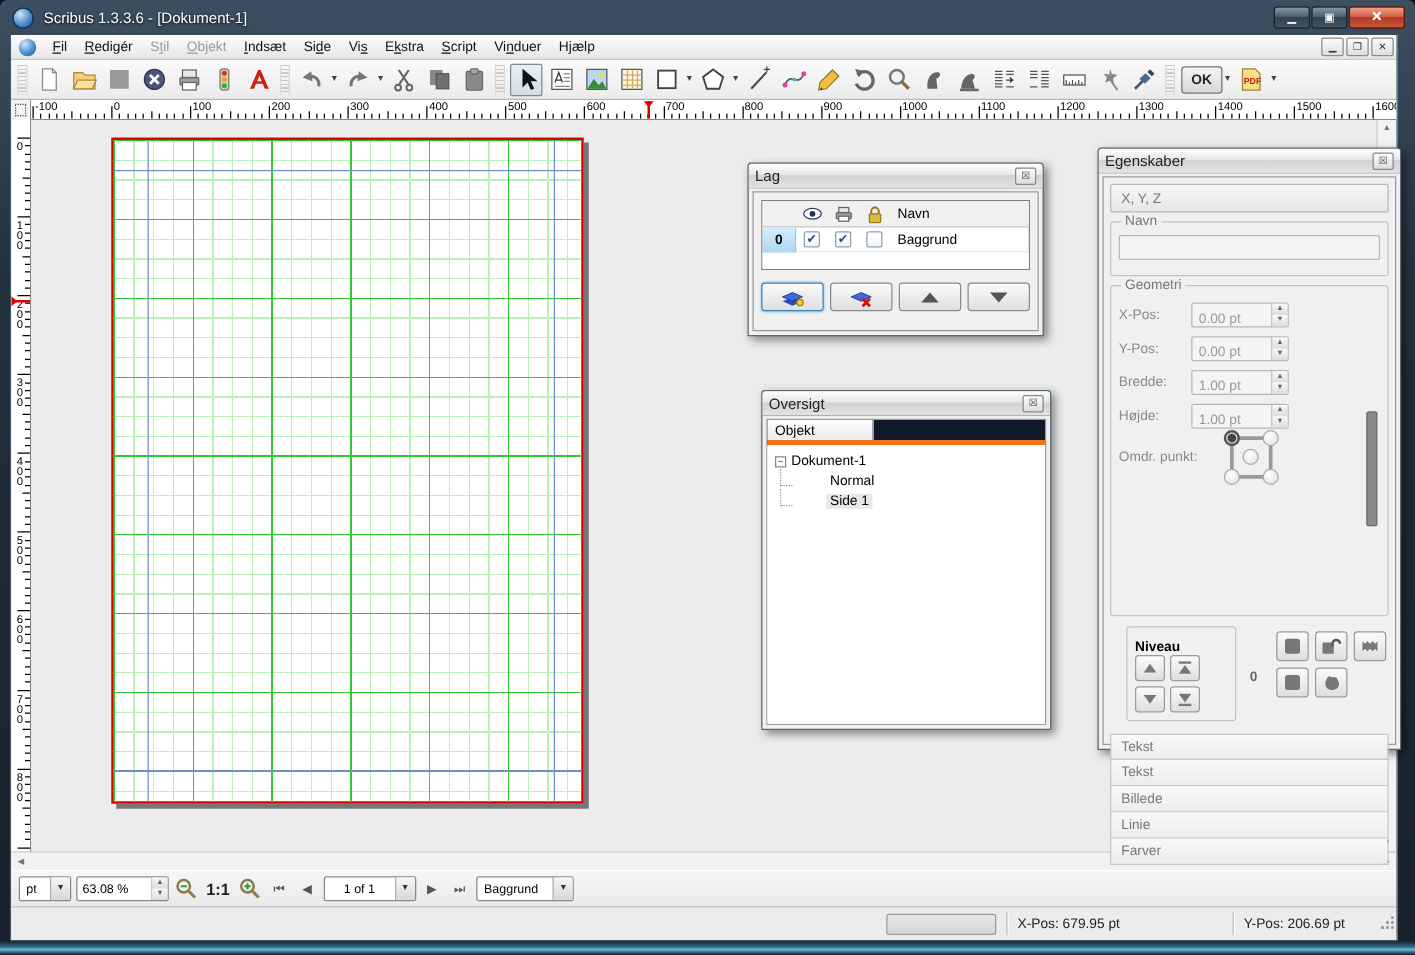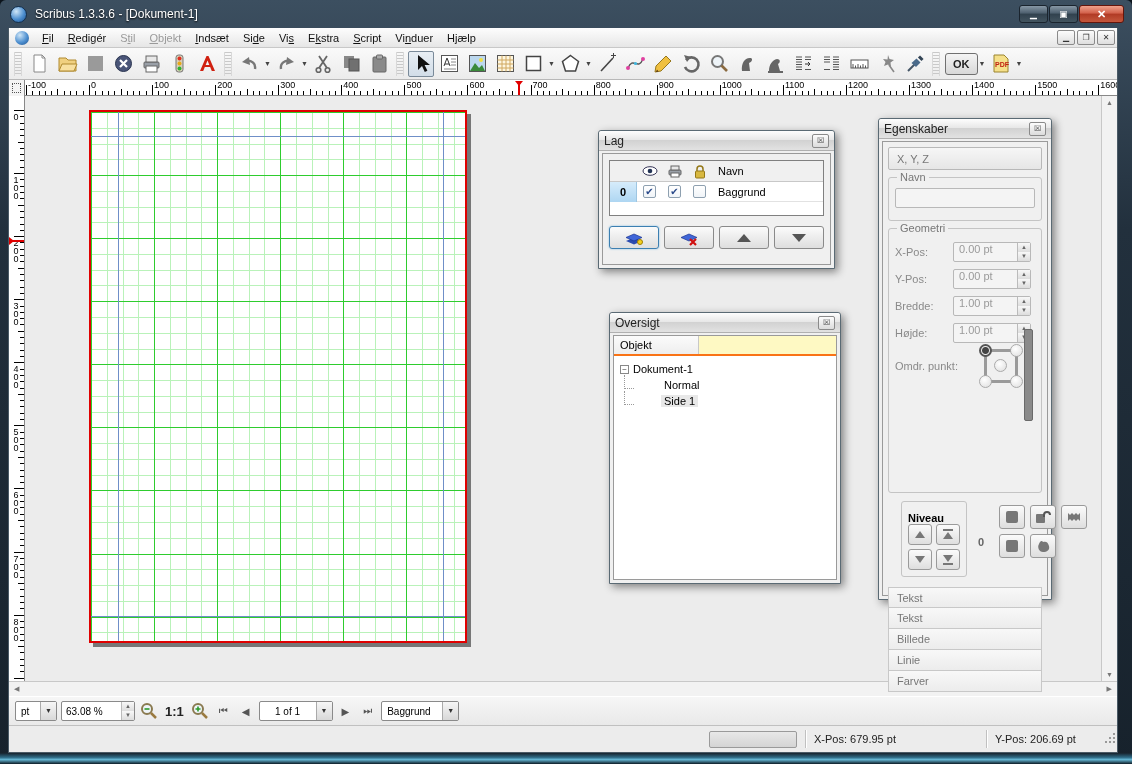--- a/index.html
+++ b/index.html
@@ -139,41 +139,41 @@
   .lag-num { width:27px; height:20px; background:linear-gradient(180deg,#d6ecfb,#aed6f2);
     border-right:1px solid #9ec6e2; text-align:center; font-weight:bold; line-height:20px; }
   .chk { width:13px; height:13px; border:1px solid #8ea0b0; background:linear-gradient(180deg,#fff,#f0f4f8);
     border-radius:2px; font-size:10px; line-height:12px; text-align:center; color:#2a4a8a; }
   .lag-btns { display:flex; gap:5px; padding:4px 6px; }
   .lag-btn { flex:1; height:23px; border:1px solid #8a8a8a; border-radius:3px;
     background:linear-gradient(180deg,#fbfbfb,#dedede); display:flex; align-items:center; justify-content:center; }
   .lag-btn.focus { border:1px solid #3c7fb1; box-shadow:0 0 2px #7ab8e0; }
 
   
-  .ovs-head { display:flex; height:20px; border-bottom:2px solid #f97316; background:#fef9c3; }
+  .ovs-head { display:flex; height:20px; border-bottom:4px solid #f97316; background:#0f172a; }
   .ovs-col { width:85px; border-right:1px solid #c8c8c8; background:linear-gradient(180deg,#fbfbfb,#eee);
     padding:3px 6px; }
   .ovs-tree { background:#fff; position:absolute; top:21px; bottom:0; left:0; right:0; padding:4px 0; }
   .tree-row { display:flex; align-items:center; height:16px; }
   .tree-exp { width:9px; height:9px; border:1px solid #888; background:#fff; font-size:8px; line-height:7px;
     text-align:center; color:#444; margin:0 4px 0 6px; }
   .tree-child { margin-left:27px; padding:0 3px; }
   .tree-child.sel { background:#e8e8e8; }
   .tree-dot { width:10px; height:14px; border-left:1px dotted #999; border-bottom:1px dotted #999; margin-left:10px; margin-bottom:6px; }
 
   
   .eg-tab { margin:5px 5px 3px 5px; height:23px; border:1px solid #b8b8b8; border-radius:2px;
     background:linear-gradient(180deg,#f6f6f6,#e6e6e6); color:#777; display:flex; align-items:center; padding-left:8px; }
   .groupbox { position:relative; border:1px solid #c4c4c4; border-radius:3px; margin:7px 5px 0 5px; }
   .groupbox > .gb-label { position:absolute; top:-7px; left:8px; background:#f0f0f0; padding:0 3px; color:#777; }
   .eg-input { margin:10px 6px 6px 6px; height:20px; border:1px solid #b8b8b8; background:#f4f4f4; border-radius:2px; }
   .eg-row { display:flex; align-items:center; margin:6px 6px 0 6px; height:21px; }
   .eg-row .lab { width:58px; color:#8a8a8a; }
   .eg-spin { width:78px; height:20px; border:1px solid #b8b8b8; background:#f4f4f4; border-radius:2px;
-    display:flex; align-items:flex-start; color:#9a9a9a; }
+    display:flex; align-items:flex-end; color:#9a9a9a; }
   .eg-spin .v { flex:1; padding-left:5px; }
   .chain { position:absolute; right:8px; top:100px; width:9px; height:92px; background:#8a8a8a;
     border:1px solid #6a6a6a; border-radius:2px; }
   .basepoint { position:relative; width:44px; height:44px; margin-left:10px; }
   .bp-line { position:absolute; background:#9a9a9a; }
   .bp-dot { position:absolute; width:13px; height:13px; border-radius:50%;
     background:radial-gradient(circle at 40% 35%,#fff,#ddd); border:1px solid #aaa; }
   .bp-dot.sel { border:2px solid #555; background:radial-gradient(circle,#444 3px,#eee 4px); }
   .eg-bottom { display:flex; margin:8px 5px 0 18px;font-weight:bold; }
   .niveau { position:relative; border:1px solid #c4c4c4; border-radius:3px; width:88px; padding:10px 6px 6px 6px; }
@@ -958,21 +958,21 @@
           <span class="tree-child">Normal</span>
         </div>
         <div class="tree-row">
           <span class="tree-dot"></span>
           <span class="tree-child sel">Side 1</span>
         </div>
       </div>
   </div>
 </div>
 
-<div class="pal" style="left:878px; top:118px; width:174px; height:482px">
+<div class="pal" style="left:878px; top:118px; width:243px; height:482px">
   <div class="pal-title">
     <span class="pt-label">Egenskaber</span>
     <span class="pal-close">☒</span>
   </div>
   <div class="pal-body">
     <div class="eg-tab">X, Y, Z</div>
 
     <div class="groupbox" style="height:44px">
       <span class="gb-label">Navn</span>
       <div class="eg-input"></div>

